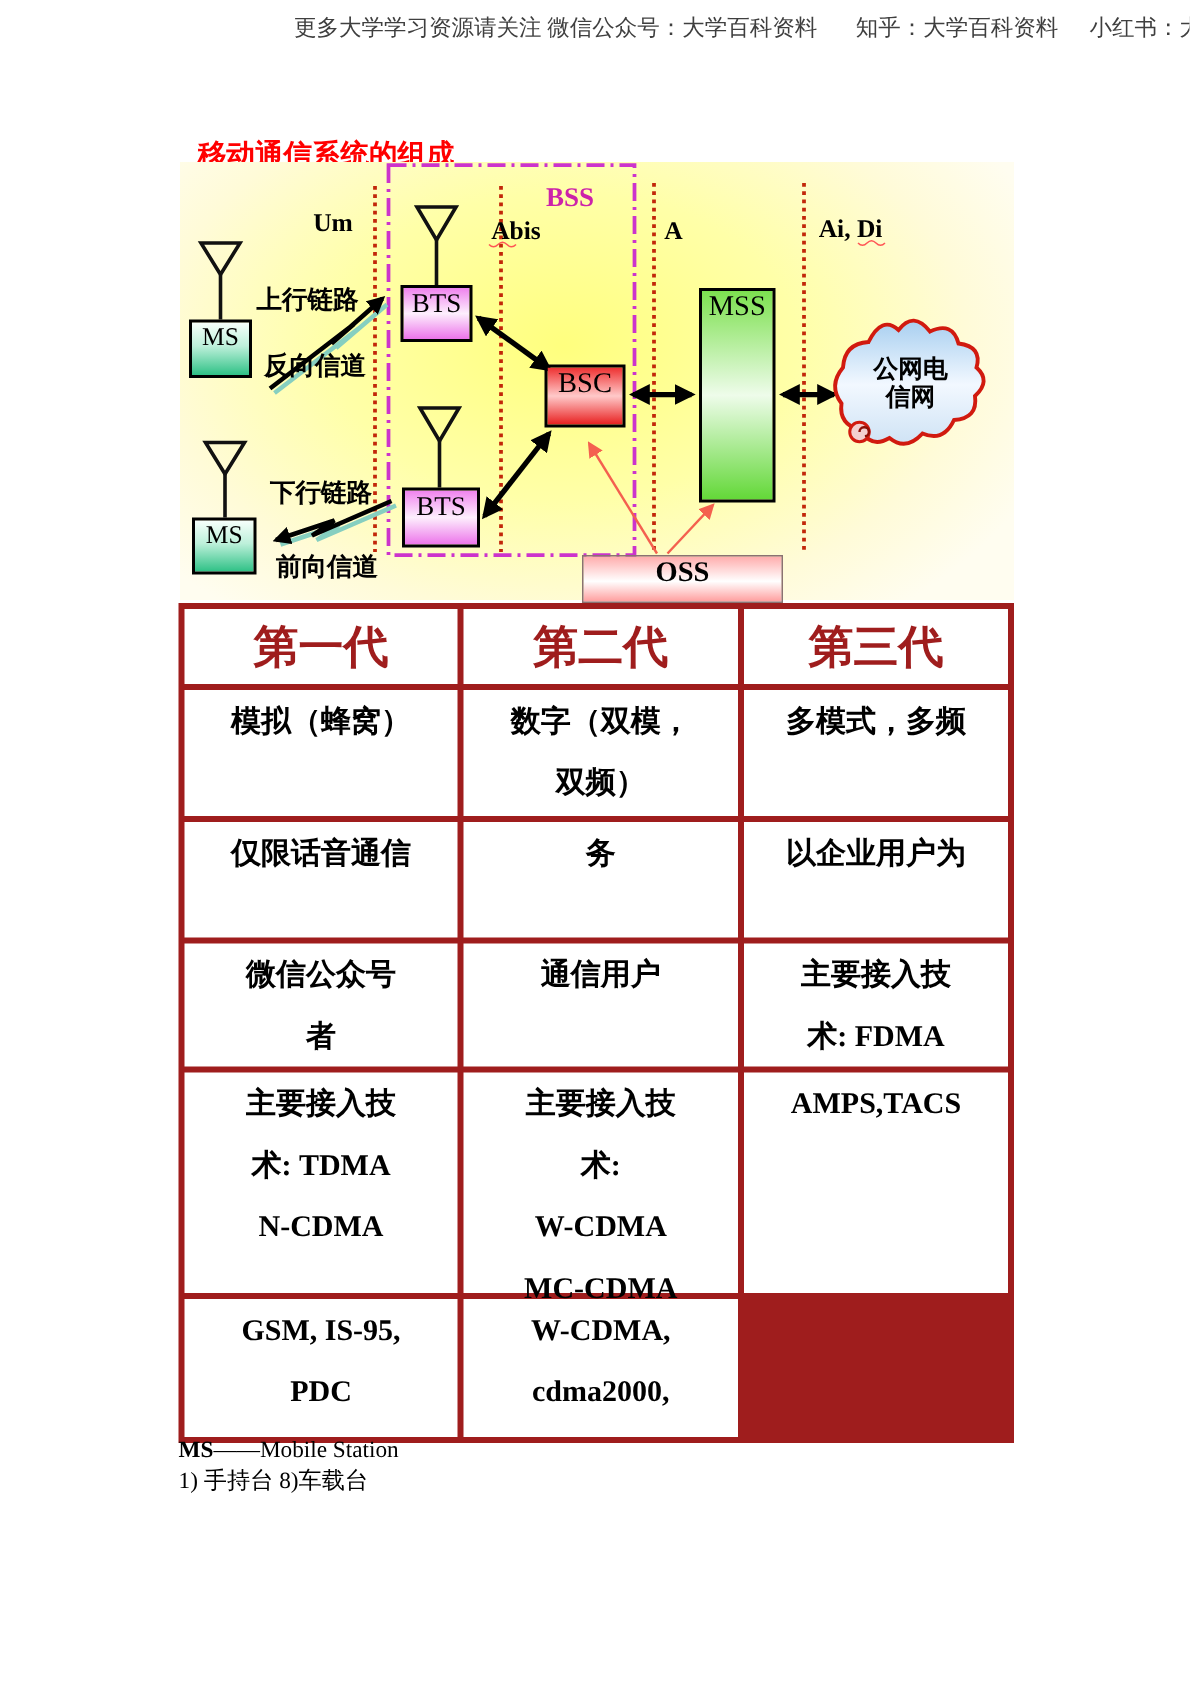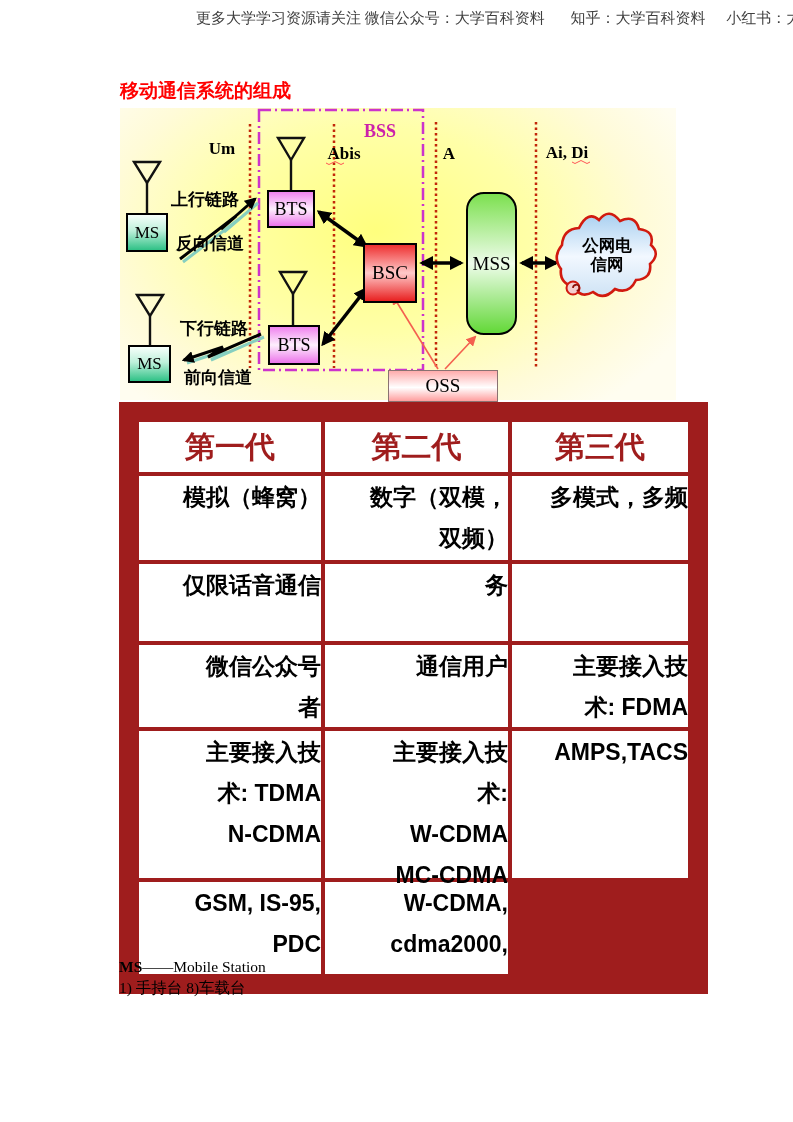--- a/index.html
+++ b/index.html
@@ -7,59 +7,59 @@
     width:793px; height:1122px; background:#ffffff; position:relative;
     font-family:"Liberation Serif","DejaVu Serif",serif; overflow:hidden;
   }
   .top-note {
     position:absolute; left:196px; top:9px; font-size:15px; color:#3f3f3f;
     white-space:nowrap; font-family:"Liberation Serif",serif;
   }
   .top-note .gap1 { margin-left:22px; }
   .top-note .gap2 { margin-left:17px; }
   .doc-title {
-    position:absolute; left:120px; top:78px; margin:0; font-size:19px;
+    position:absolute; left:120px; top:78px; margin:12px; font-size:19px;
     font-weight:bold; color:#ff0000; font-family:Liberation Serif, serif;
   }
   
   .diagram {
     position:absolute; left:120px; top:108px; width:556px; height:292px;
     background:radial-gradient(ellipse 62% 78% at 46% 42%, #ffff7e 0%, #ffffa8 45%, #fffbd8 78%, #fffdf0 100%);
     overflow:visible;
   }
   .diagram svg { position:absolute; left:0; top:0; overflow:visible; }
   .node {
-    position:absolute; display:flex; align-items:center; justify-content:center;
+    position:absolute; display:flex; align-items:flex-start; justify-content:center;
     border:2px solid #000; color:#000; box-sizing:border-box;
     font-family:"Liberation Serif",serif;
   }
   .ms  { background:linear-gradient(180deg,#f7fffb 0%,#bdf0da 45%,#2fc186 100%); font-size:17px; }
   .bts { background:linear-gradient(180deg,#ef82ee 0%,#fdeffd 50%,#ec74ea 100%); font-size:18px; }
   .bsc { background:linear-gradient(180deg,#ee3030 0%,#ffc9c9 50%,#e82020 100%); font-size:19px; }
-  .mss { background:linear-gradient(180deg,#7ce04f 0%,#eefcea 50%,#63d838 100%); font-size:19px;border-radius:18px; }
+  .mss { background:linear-gradient(180deg,#7ce04f 0%,#eefcea 50%,#63d838 100%); font-size:19px; }
   .oss { background:linear-gradient(180deg,#ffacac 0%,#ffffff 55%,#ff9e9e 100%);
          border:1px solid #8a7272; font-size:19px; }
   .svg-label { font-family:"Liberation Serif",serif; font-weight:bold; fill:#000; }
   .cjk-label { font-family:"Liberation Sans",sans-serif; font-weight:bold; fill:#000; }
   
   .gen-table {
     position:absolute; left:119px; top:402px; width:549px;
-    background:#9f1d1d; padding:20px;
+    background:#9f1d1d; padding:4px;
     display:grid; grid-template-columns:182px 183px 176px;
     grid-template-rows:50px 84px 77px 82px 147px 92px; gap:4px;
   }
   .th {
     background:#fff; display:flex; align-items:center; justify-content:center;
     color:#9f1d1d; font-weight:bold; font-size:30px;
     font-family:"Liberation Serif",serif;
   }
   .td {
-    background:#fff; text-align:right; font-weight:bold; font-size:23px;
+    background:#fff; text-align:center; font-weight:bold; font-size:20px;
     line-height:41px; padding-top:1px; color:#000; overflow:visible;
-    font-family:Liberation Sans, sans-serif;
+    font-family:Liberation Serif, serif;
   }
   .td.raise { position:relative; z-index:2; }
   
   .footnote { position:absolute; left:119px; top:956px; font-size:15.5px; color:#000; line-height:21px; }
   .footnote .term { font-weight:bold; }
 </style>
 </head>
 <body>
 
 <div class="top-note">
@@ -150,27 +150,27 @@
     </div>
   <div class="node ms" style="left:8px;  top:237px; width:43px;  height:38px;">
       <span>MS</span>
     </div>
   <div class="node bts" style="left:147px;top:82px;  width:48px;  height:38px;">
       <span>BTS</span>
     </div>
   <div class="node bts" style="left:148px;top:217px; width:52px;  height:40px;">
       <span>BTS</span>
     </div>
-  <div class="node bsc" style="left:243px;top:135px; width:54px;  height:60px;">
+  <div class="node bsc" style="left:243px;top:135px; width:54px;  height:42px;">
       <span>BSC</span>
     </div>
   <div class="node mss" style="left:346px;top:84px;  width:51px;  height:143px;">
       <span>MSS</span>
     </div>
-  <div class="node oss" style="left:268px;top:262px; width:110px; height:32px;">
+  <div class="node oss" style="left:268px;top:262px; width:134px; height:32px;font-weight:bold;">
       <span>OSS</span>
     </div>
 </div>
 
 <div class="gen-table">
   <div class="th">第一代</div>
   <div class="th">第二代</div>
   <div class="th">第三代</div>
 
   <div class="td">
@@ -185,20 +185,21 @@
     </div>
 
   <div class="td">
       <div>仅限话音通信</div>
     </div>
   <div class="td">
       <div>务</div>
     </div>
 
   <div class="td">
+      <div>以企业用户为</div>
     </div>
   <div class="td">
       <div>微信公众号</div>
       <div>者</div>
     </div>
   <div class="td">
       <div>通信用户</div>
     </div>
 
   <div class="td">

